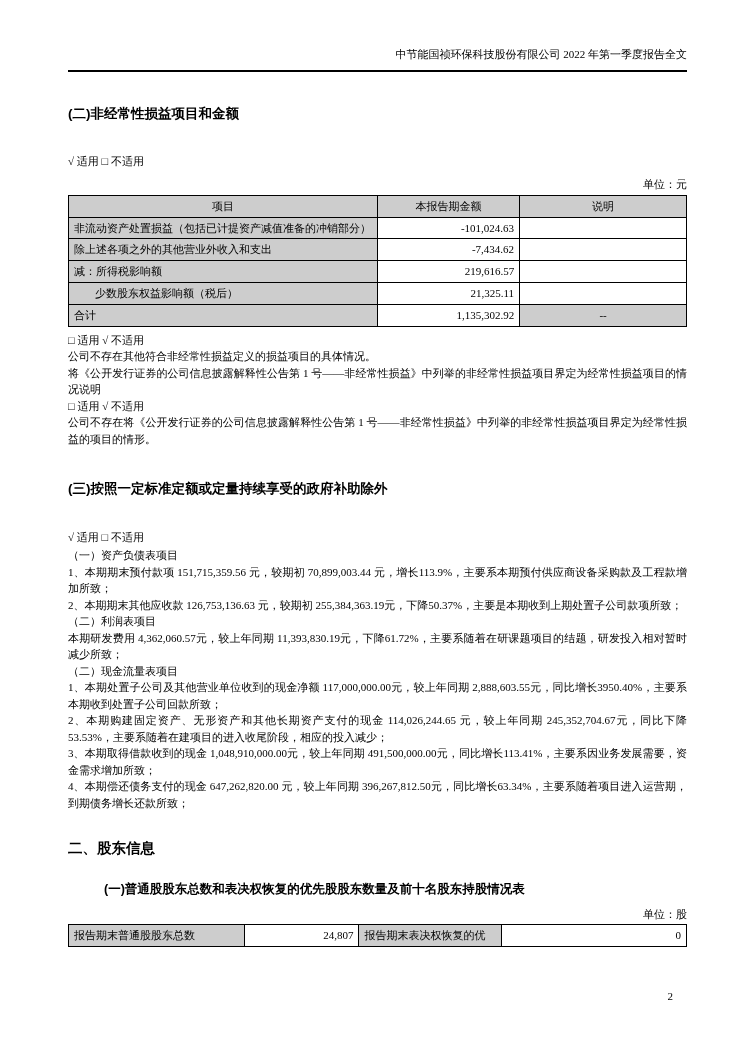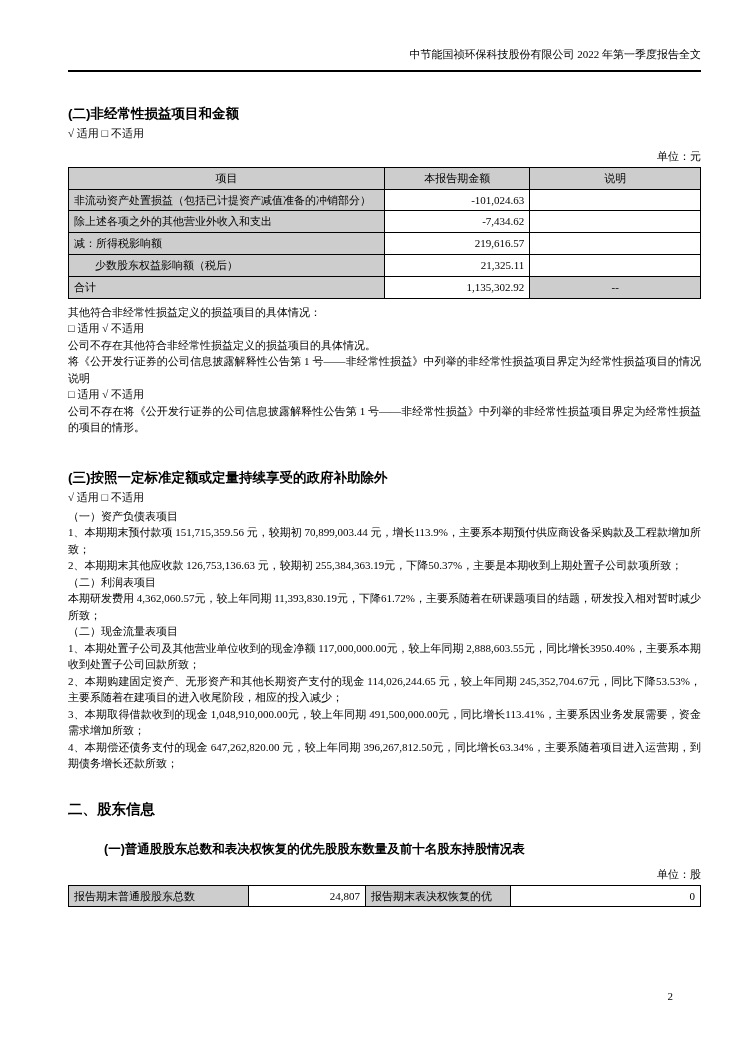--- a/index.html
+++ b/index.html
@@ -7,21 +7,21 @@
   html, body { background: #888; }
   .page {
     position: relative;
     width: 743px; height: 1050px;
     margin: 0 auto;
     background: var(--paper);
     color: var(--ink);
     font-family: "Liberation Serif", "DejaVu Serif", serif;
     font-size: 11px;
     line-height: 1.5;
-    padding: 46px 42px 0 68px;
+    padding: 46px 56px 0 68px;
     overflow: hidden;
   }
   .doc-header {
     text-align: right;
     font-size: 11px;
     padding-bottom: 7px;
     border-bottom: 2px solid var(--ink);
   }
   table.tbl {
     width: 100%;
@@ -53,21 +53,21 @@
     font-size: 14.5px; font-weight: bold;
     margin-top: 27px;
     font-family: "Liberation Sans", "DejaVu Sans", sans-serif;
   }
   h3.sub-h {
     font-size: 12.5px; font-weight: bold;
     margin-top: 20px;
     font-family: "Liberation Sans", "DejaVu Sans", sans-serif;
     margin-left: 36px;
   }
-  .applicability { margin-top: 1px; }
+  .applicability { margin-top: 29px; }
   .unit-line { margin-top: 7px; margin-bottom: 2px; text-align: right; }
   .notes { margin-top: 5px; }
   .notes p, .paras p { margin: 0; text-align: justify; }
   .paras { margin-top: 2px; }
   .page-number {
     position: absolute;
     right: 70px; bottom: 46px;
     font-size: 11px;
   }
 </style>
@@ -119,21 +119,20 @@
     </tr>
     <tr>
       <td class="gray">合计</td>
       <td class="num">1,135,302.92</td>
       <td class="gray ctr">--</td>
     </tr>
   </tbody>
     </table>
 
   <div class="notes">
-    <p>其他符合非经常性损益定义的损益项目的具体情况：</p>
     <p>□ 适用 √ 不适用</p>
     <p>公司不存在其他符合非经常性损益定义的损益项目的具体情况。</p>
     <p>将《公开发行证券的公司信息披露解释性公告第 1 号——非经常性损益》中列举的非经常性损益项目界定为经常性损益项目的情况说明</p>
     <p>□ 适用 √ 不适用</p>
     <p>公司不存在将《公开发行证券的公司信息披露解释性公告第 1 号——非经常性损益》中列举的非经常性损益项目界定为经常性损益的项目的情形。</p>
   </div>
 
   <h2 class="section-h">(三)按照一定标准定额或定量持续享受的政府补助除外</h2>
   <p class="applicability">√ 适用 □ 不适用</p>
 

